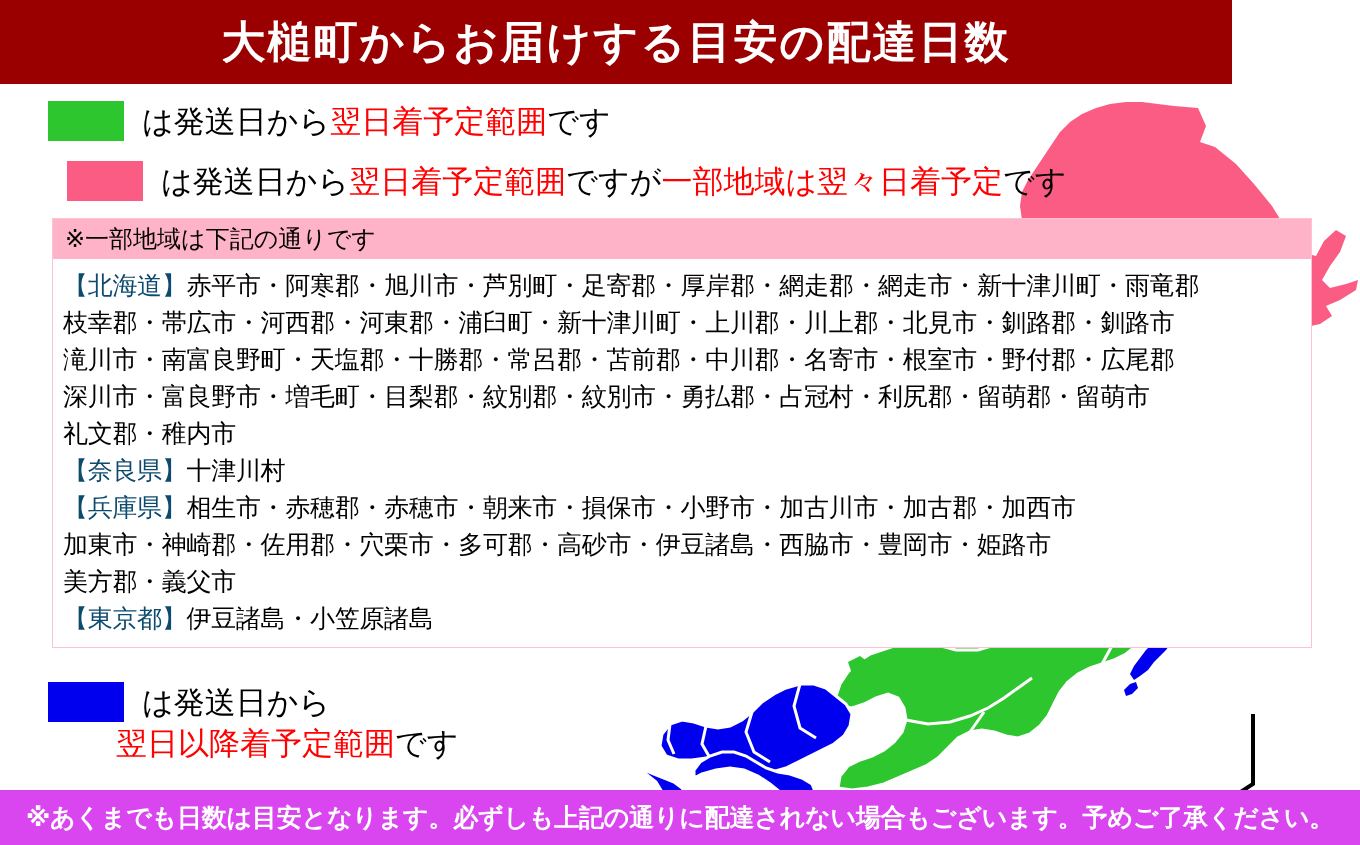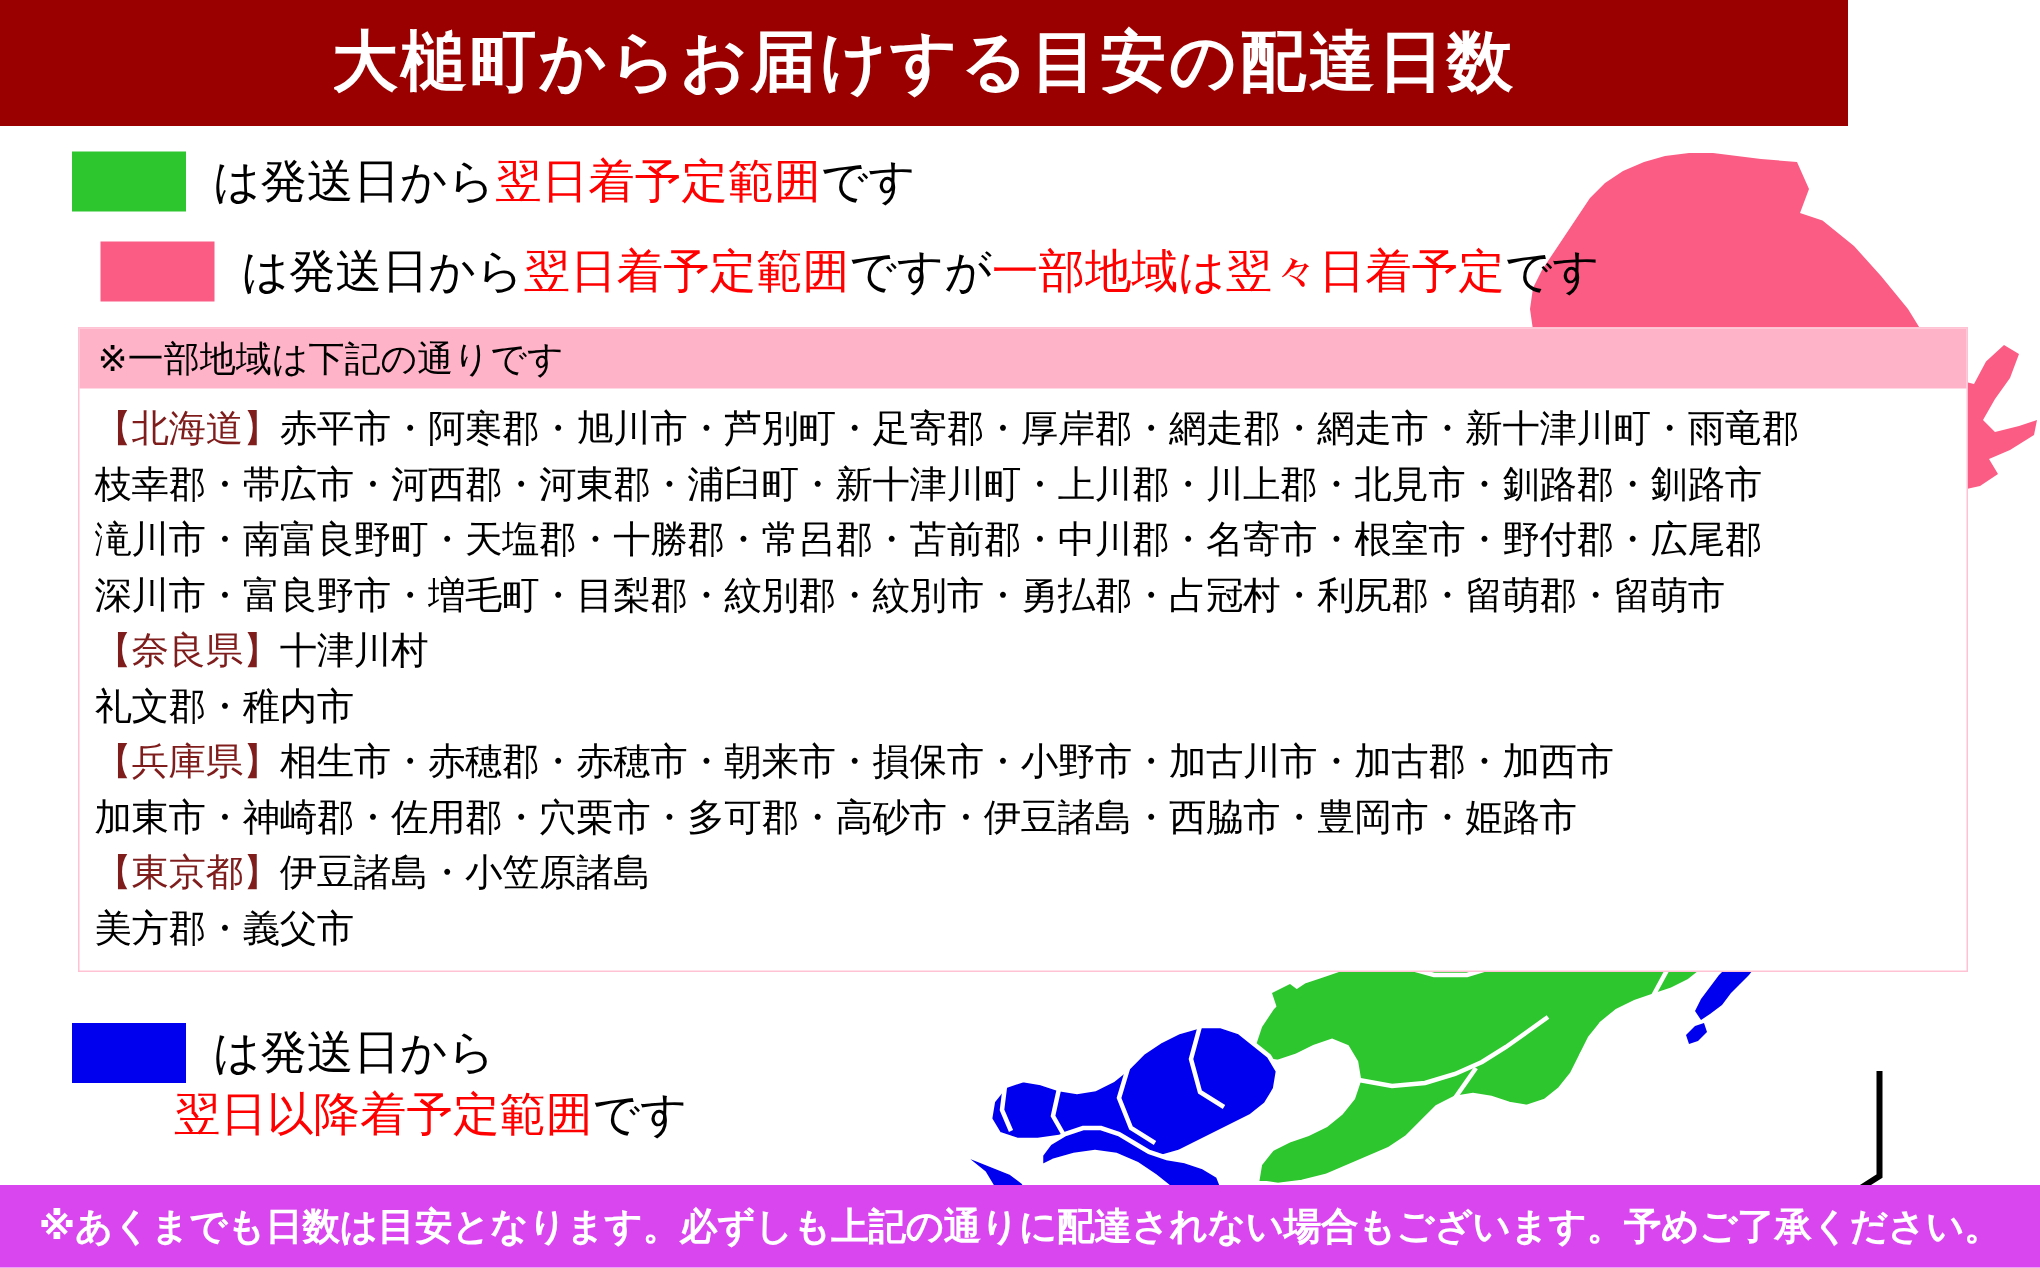--- a/index.html
+++ b/index.html
@@ -86,21 +86,21 @@
   .detail-body{
     padding:8px 10px 10px 10px;
   }
   .reg-line{
     font-size:25px;
     line-height:37px;
     color:#000000;
     white-space:nowrap;
     letter-spacing:-0.3px;
   }
-  .pref{color:#7f1d1d;}
+  .pref{color:#0c4a6e;}
 
   
   .blue-legend{
     margin:34px 0 0 48px;
   }
   .blue-legend .row1{display:flex;align-items:center;}
   .blue-legend .row2{
     margin-top:6px;
     margin-left:68px;
     font-size:31px;line-height:1;color:#000;
@@ -208,29 +208,29 @@
 
     <div class="detail-box">
       <div class="detail-box-inner">
         <div class="detail-head">※一部地域は下記の通りです</div>
         <div class="detail-body">
 
           <div class="reg-line"><span class="pref">【北海道】</span><span>赤平市・阿寒郡・旭川市・芦別町・足寄郡・厚岸郡・網走郡・網走市・新十津川町・雨竜郡</span></div>
           <div class="reg-line"><span>枝幸郡・帯広市・河西郡・河東郡・浦臼町・新十津川町・上川郡・川上郡・北見市・釧路郡・釧路市</span></div>
           <div class="reg-line"><span>滝川市・南富良野町・天塩郡・十勝郡・常呂郡・苫前郡・中川郡・名寄市・根室市・野付郡・広尾郡</span></div>
           <div class="reg-line"><span>深川市・富良野市・増毛町・目梨郡・紋別郡・紋別市・勇払郡・占冠村・利尻郡・留萌郡・留萌市</span></div>
+          <div class="reg-line"><span>礼文郡・稚内市</span></div>
+
           <div class="reg-line"><span class="pref">【奈良県】</span><span>十津川村</span></div>
-
-          <div class="reg-line"><span>礼文郡・稚内市</span></div>
 
           <div class="reg-line"><span class="pref">【兵庫県】</span><span>相生市・赤穂郡・赤穂市・朝来市・損保市・小野市・加古川市・加古郡・加西市</span></div>
           <div class="reg-line"><span>加東市・神崎郡・佐用郡・穴栗市・多可郡・高砂市・伊豆諸島・西脇市・豊岡市・姫路市</span></div>
+          <div class="reg-line"><span>美方郡・義父市</span></div>
+
           <div class="reg-line"><span class="pref">【東京都】</span><span>伊豆諸島・小笠原諸島</span></div>
-
-          <div class="reg-line"><span>美方郡・義父市</span></div>
 
         </div>
       </div>
     </div>
 
     <div class="blue-legend">
       <div class="row1">
         <div class="swatch blue"></div>
         <div class="legend-text">は発送日から</div>
       </div>

